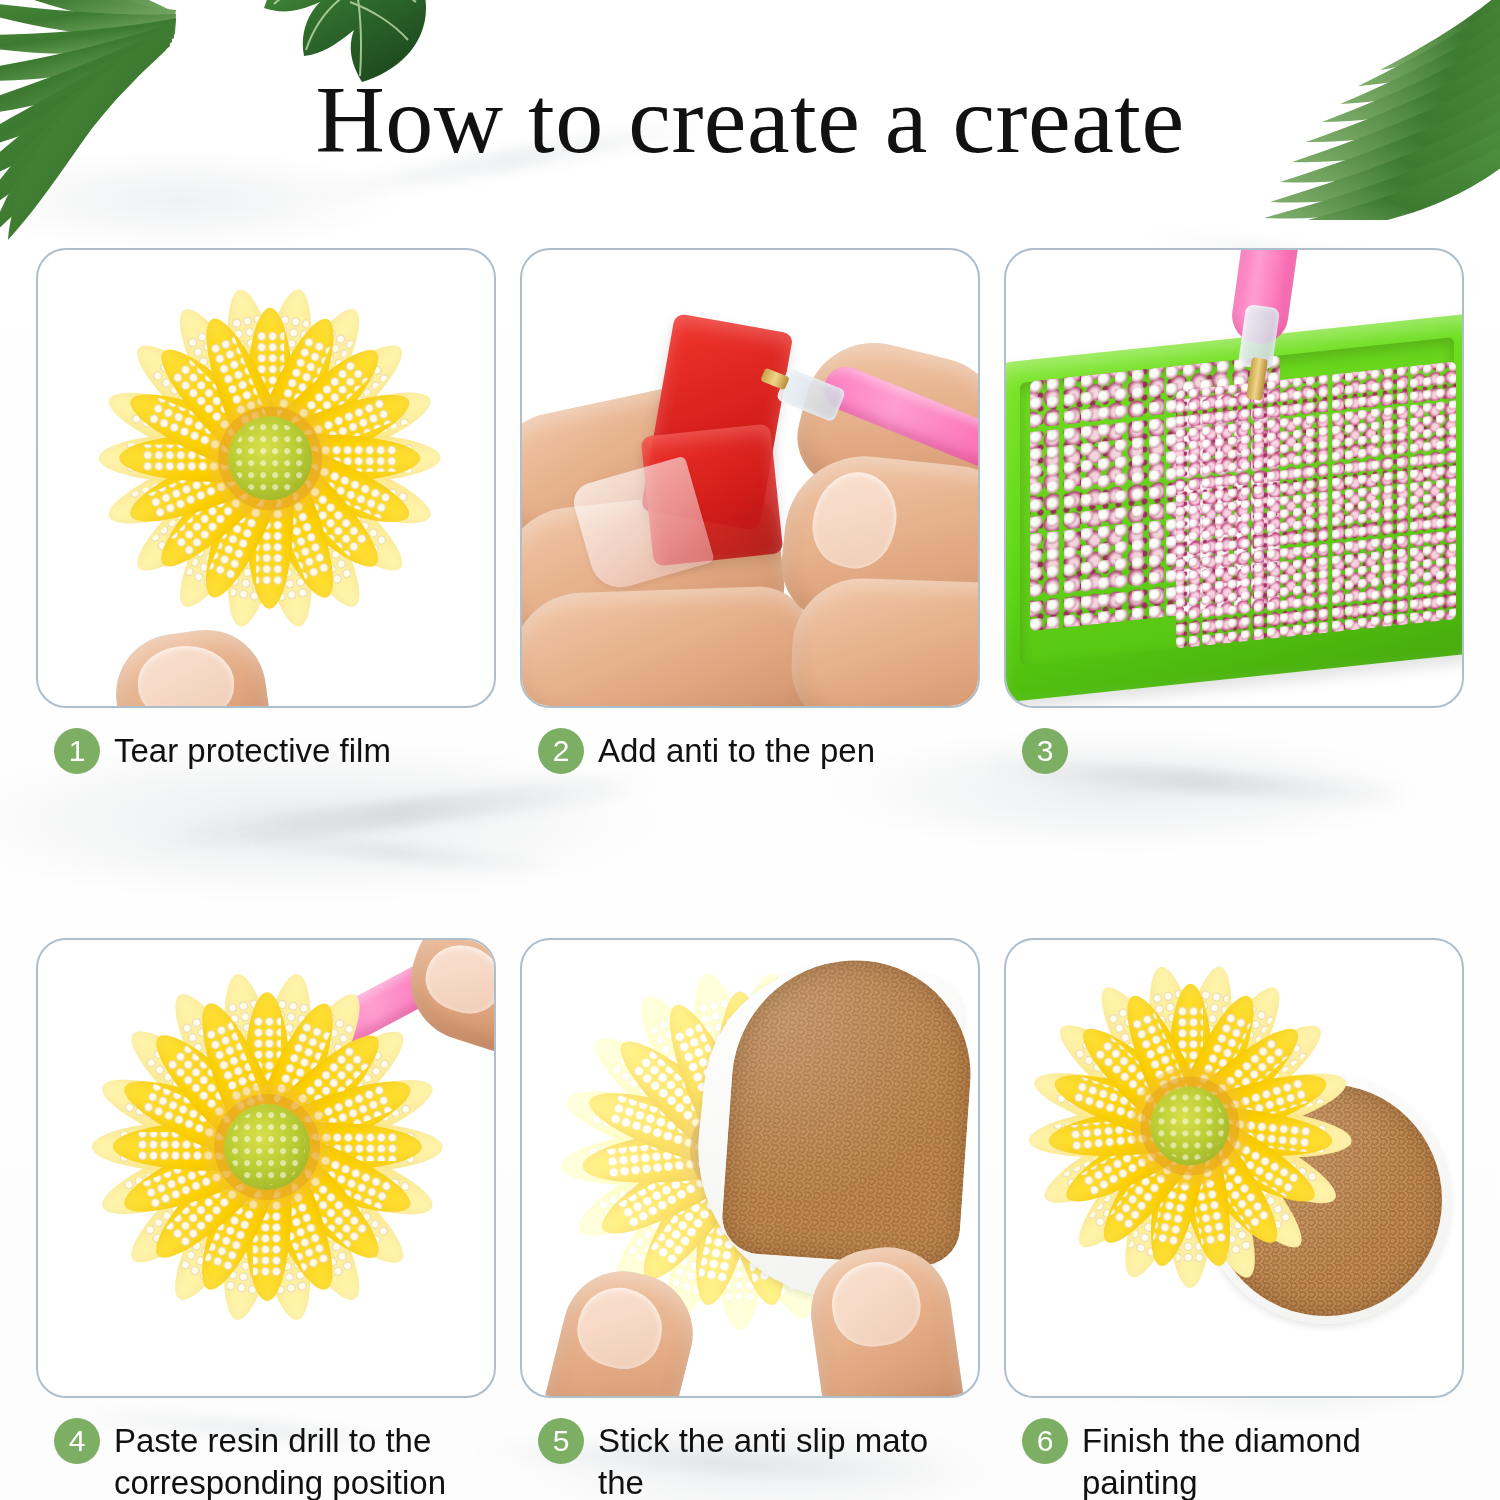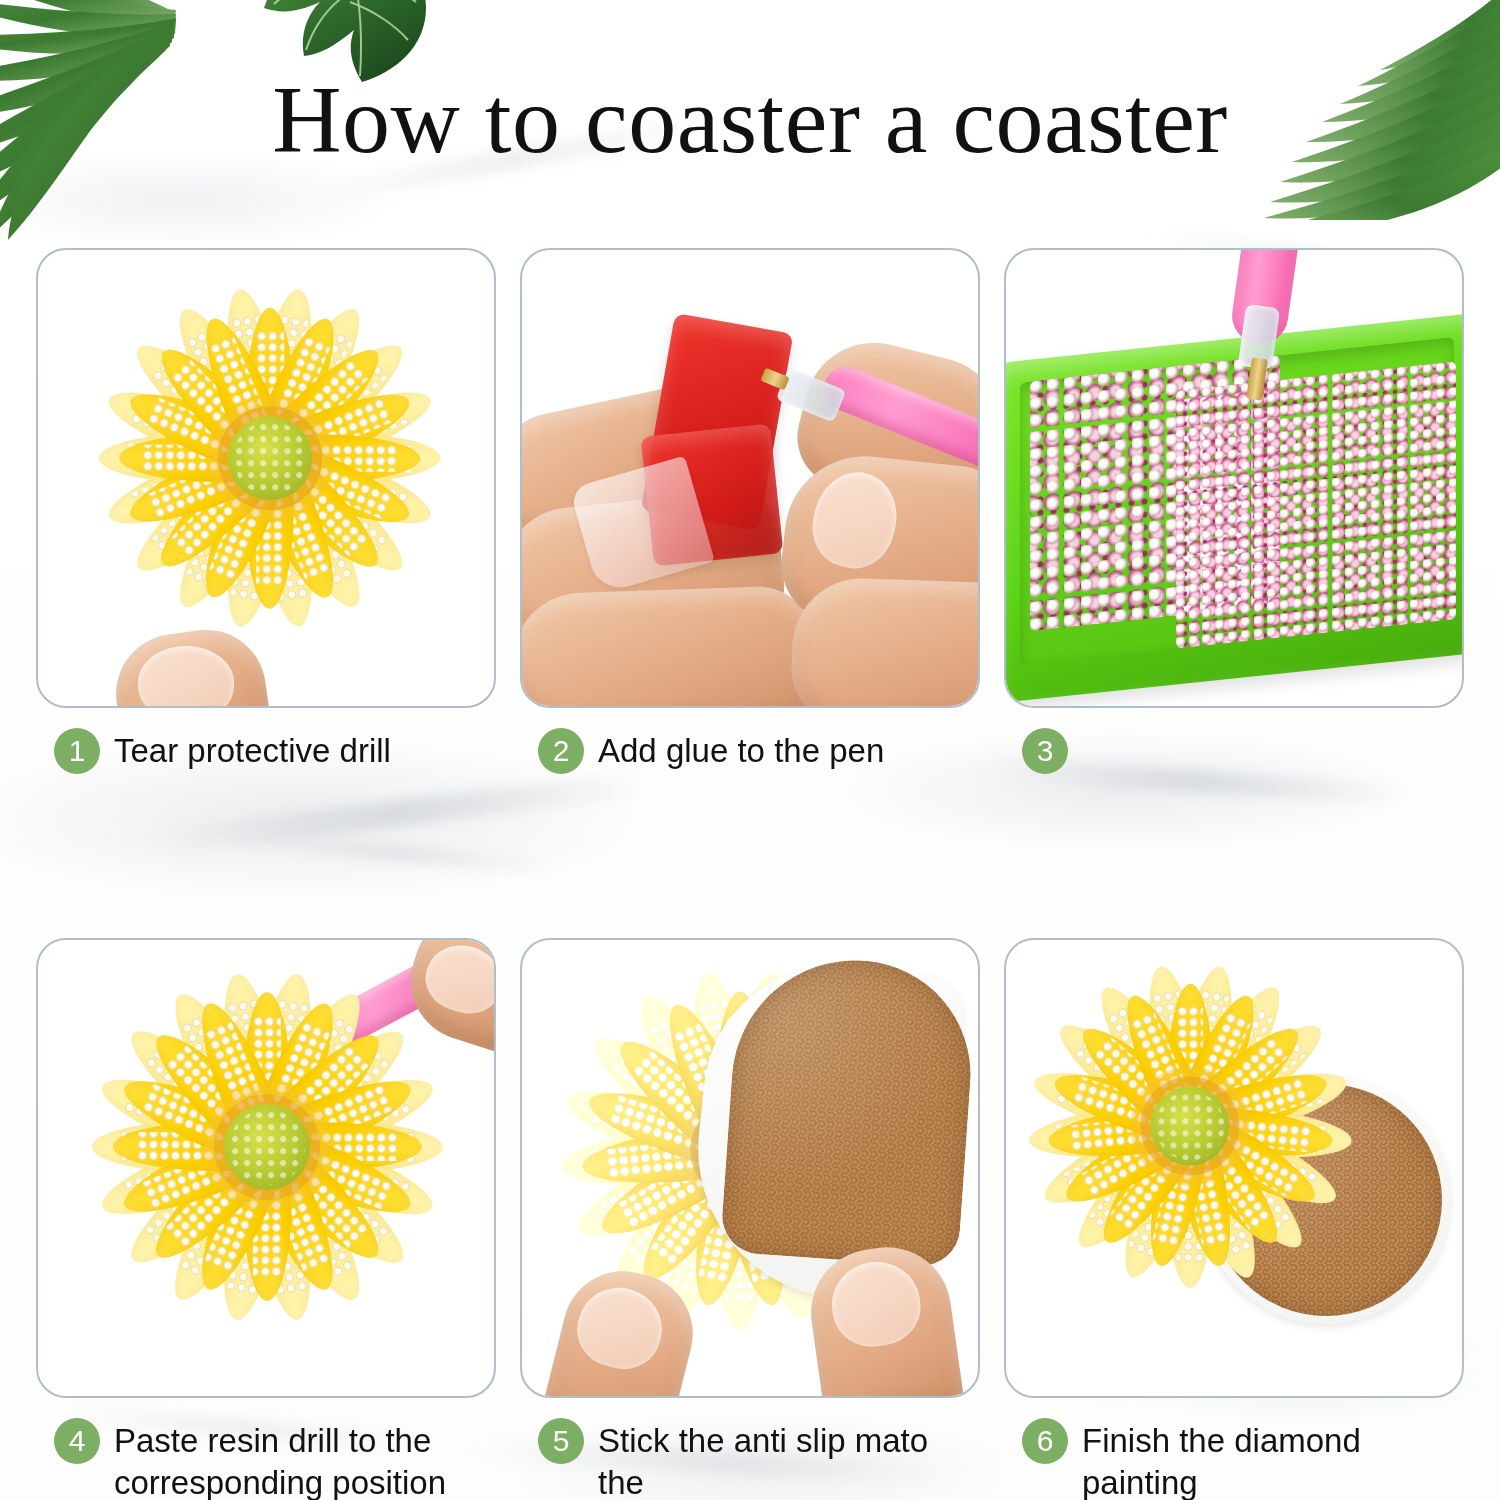--- a/index.html
+++ b/index.html
@@ -350,21 +350,21 @@
       <path d="M322 48 C 276 88 218 124 92 172 C 208 172 288 126 328 70 Z"></path>
       <path d="M318 72 C 268 110 206 146 76 192 C 196 194 282 148 326 94 Z"></path>
       <path d="M312 96 C 258 134 194 168 62 212 C 184 216 274 170 320 118 Z"></path>
       <path d="M304 122 C 248 158 182 190 50 232 C 172 238 264 192 312 142 Z"></path>
       <path d="M294 148 C 236 182 170 212 40 252 C 160 258 252 214 302 166 Z"></path>
       <path d="M282 174 C 224 206 158 234 34 268 C 150 274 240 234 290 190 Z"></path>
       <path d="M268 198 C 212 228 148 254 30 282 C 142 288 228 252 276 214 Z"></path>
     </g>
   </svg>
 
-  <div class="title">How to coaster a coaster</div>
+  <div class="title">How to create a create</div>
 
   <div class="grid">
 
     <div class="row">
 
       <div class="cell">
         <div class="photo">
 
           <div class="flower" id="f1" style="left:42px; top:18px; width:380px; height:380px;">
               <div class="petal pale" style="width: 51.3px; height: 190px; margin-left: -25.65px; margin-top: -190px; transform: rotate(10deg) translateY(19px); z-index: 1;">
@@ -470,21 +470,21 @@
                 <div class="beads"></div>
               </div>
               <div class="core" style="width: 83.6px; height: 83.6px; z-index: 3;"></div>
             </div>
 
           <div class="finger" style="left:78px; top:382px; width:150px; height:120px; border-radius:60px 60px 20px 20px; transform:rotate(-8deg);"></div>
           <div class="nail" style="left:100px; top:396px; width:96px; height:74px;"></div>
         </div>
         <div class="caption">
           <div class="badge">1</div>
-          <div class="cap-text">Tear protective drill</div>
+          <div class="cap-text">Tear protective film</div>
         </div>
       </div>
 
       <div class="cell">
         <div class="photo">
 
           <div class="finger" style="left:-30px; top:150px; width:250px; height:130px; border-radius:70px 40px 40px 70px; transform:rotate(-12deg);"></div>
           <div class="finger" style="left:-20px; top:250px; width:280px; height:140px; border-radius:80px 50px 50px 80px; transform:rotate(-6deg);"></div>
           <div class="finger" style="left:-10px; top:340px; width:300px; height:140px; border-radius:80px 60px 40px 80px; transform:rotate(-2deg);"></div>
 
@@ -496,21 +496,21 @@
           <div class="finger" style="left:262px; top:210px; width:230px; height:170px; border-radius:80px 60px 50px 60px; transform:rotate(6deg);"></div>
           <div class="finger" style="left:270px; top:330px; width:230px; height:150px; border-radius:70px 50px 40px 60px; transform:rotate(2deg);"></div>
           <div class="nail" style="left:292px; top:222px; width:82px; height:96px; transform:rotate(14deg);"></div>
 
           <div class="pen-body" style="left:296px; top:148px; width:210px; height:44px; transform:rotate(22deg);"></div>
           <div class="pen-collar" style="left:258px; top:128px; width:62px; height:34px; transform:rotate(22deg);"></div>
           <div class="pen-tip" style="left:240px; top:122px; width:26px; height:14px; transform:rotate(22deg);"></div>
         </div>
         <div class="caption">
           <div class="badge">2</div>
-          <div class="cap-text">Add glue to  the pen</div>
+          <div class="cap-text">Add anti to  the pen</div>
         </div>
       </div>
 
       <div class="cell">
         <div class="photo">
           <div class="tray" style="left:-8px; top:88px; width:480px; height:340px; border-radius:12px; transform:skewY(-6deg);"></div>
           <div class="tray-inner" style="left:14px; top:110px; width:434px; height:282px; transform:skewY(-6deg);"></div>
           <div class="stones" style="left:24px; top:118px; width:250px; height:250px; transform:skewY(-6deg);"></div>
           <div class="stones dense" style="left:170px; top:126px; width:280px; height:258px; transform:skewY(-6deg);"></div>
 

